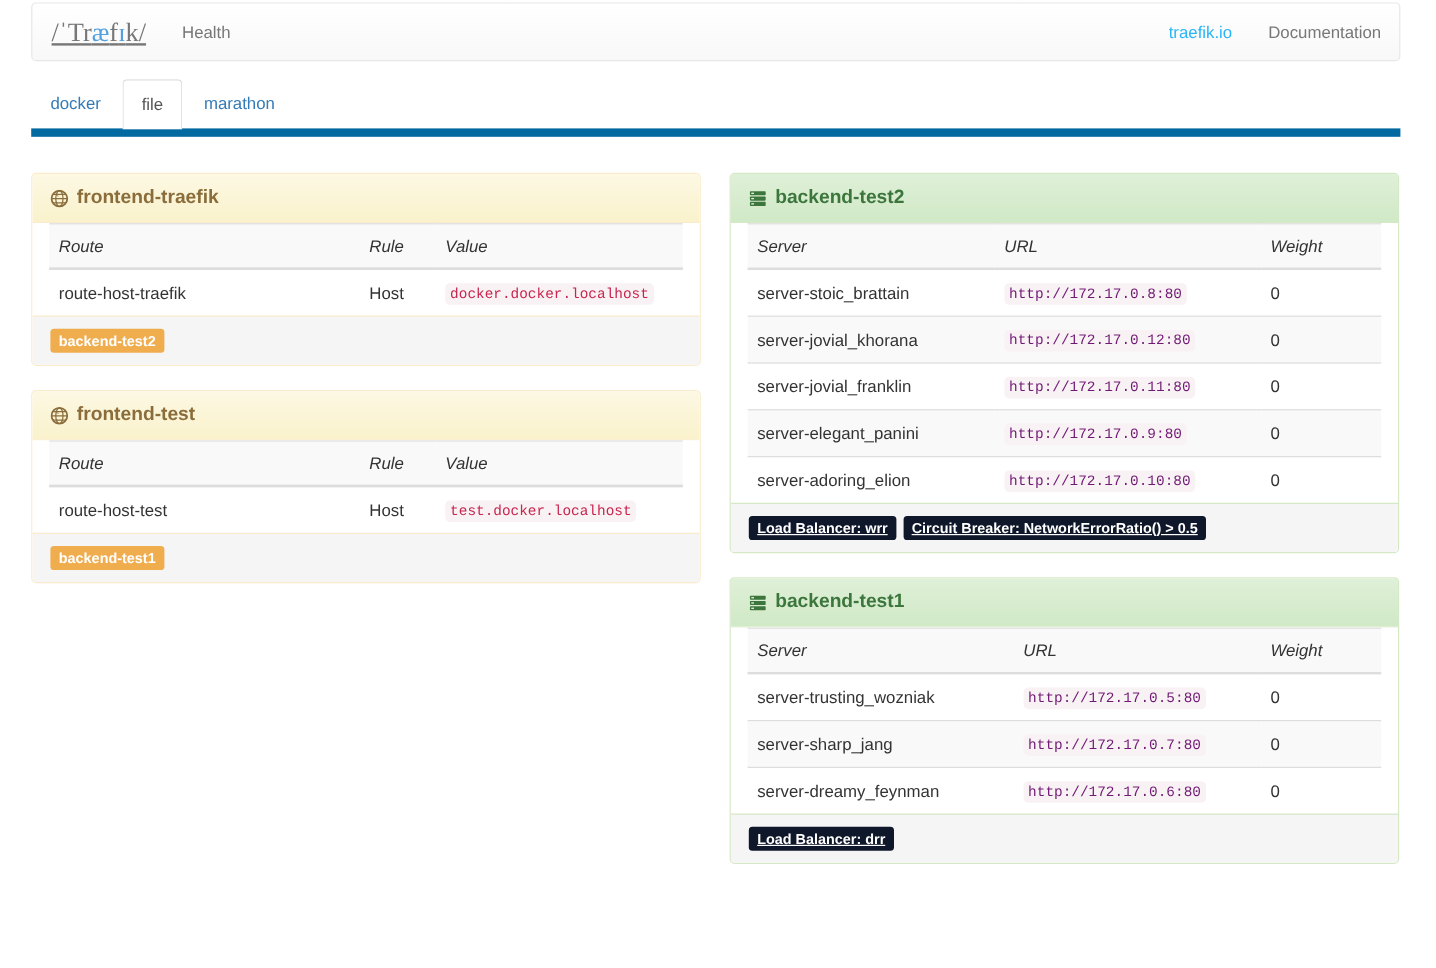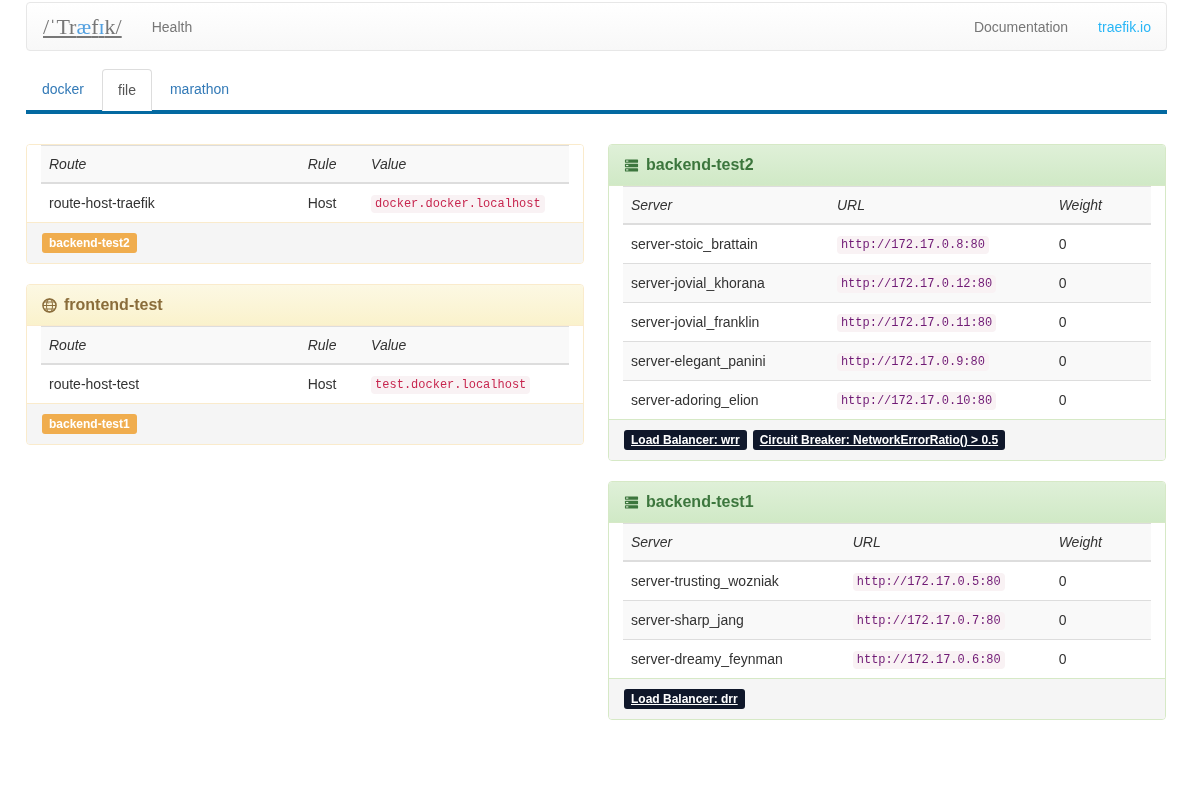--- a/index.html
+++ b/index.html
@@ -47,21 +47,21 @@
     white-space: nowrap;
   }
   .nav-link.blue { color: #29b6f6; }
 
   
   .tabs {
     position: absolute;
     left: 26px; top: 73px;
     width: 1141px;
     height: 41px;
-    border-bottom: 4px solid #0369a1;
+    border-bottom: 7px solid #0369a1;
     display: flex;
     align-items: flex-end;
   }
   .tab {
     position: relative;
     display: block;
     padding: 10px 15px;
     margin-right: 2px;
     font-size: 14px;
     line-height: 20px;
@@ -216,36 +216,47 @@
       <a class="brand" href="#">
           <span>/ˈTr</span>
           <span class="hl">æ</span>
           <span>f</span>
           <span class="hl">ɪ</span>
           <span>k/</span>
         </a>
       <a class="nav-link" href="#">Health</a>
     </div>
     <div class="navbar-right">
+      <a class="nav-link blue" href="#">traefik.io</a>
       <a class="nav-link" href="#">Documentation</a>
-      <a class="nav-link blue" href="#">traefik.io</a>
     </div>
   </div>
 
   <div class="tabs">
     <a class="tab" href="#">docker</a>
     <a class="tab active" href="#">file</a>
     <a class="tab" href="#">marathon</a>
   </div>
 
   <div class="columns">
 
     <div class="col">
 
       <div class="panel panel-warning">
+        <div class="panel-heading">
+          <span class="icon">
+            <svg width="15" height="15" viewBox="0 0 16 16">
+                <circle cx="8" cy="8" r="7" fill="none" stroke="#8a6d3b" stroke-width="1.6"></circle>
+                <ellipse cx="8" cy="8" rx="3.2" ry="7" fill="none" stroke="#8a6d3b" stroke-width="1.1"></ellipse>
+                <path d="M1.2 8h13.6M2.4 4.2h11.2M2.4 11.8h11.2" stroke="#8a6d3b" stroke-width="1.1" fill="none"></path>
+                <path d="M4.6 3.2a3.6 3.6 0 0 0 3.6 3.2" fill="#8a6d3b" opacity="0.55"></path>
+              </svg>
+          </span>
+          <span class="panel-title">frontend-traefik</span>
+        </div>
         <div class="table-wrap tbl-inner">
           <table class="tbl">
             <thead>
               <tr>
                 <th class="c-route">Route</th>
                 <th class="c-rule">Rule</th>
                 <th class="c-value">Value</th>
               </tr>
             </thead>
             <tbody>

